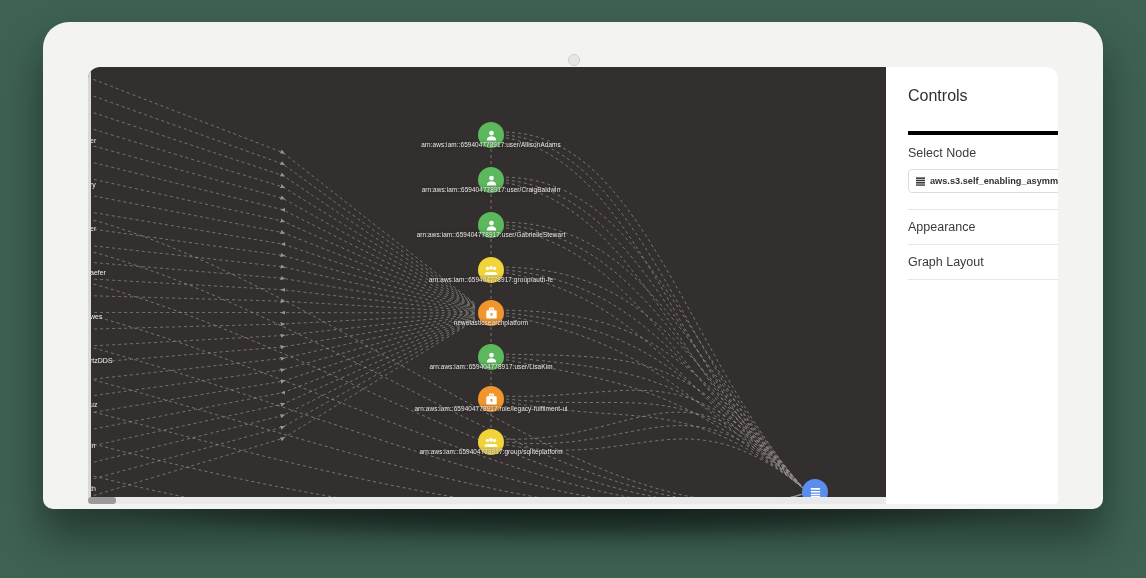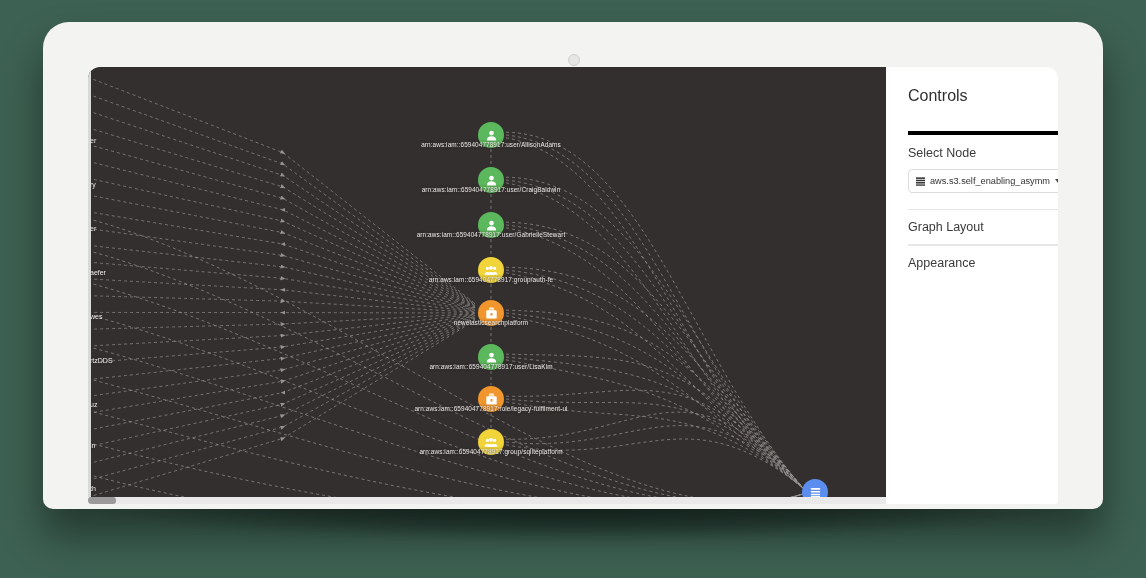--- a/index.html
+++ b/index.html
@@ -85,20 +85,21 @@
   .select-wrap{padding:0 0 16px 0;}
   .select-box{
     display:flex;align-items:center;gap:5px;
     border:1px solid #dcdcdc;border-radius:4px;
     height:24px;padding:0 7px;box-sizing:border-box;
     background:#fff;
   }
   .select-text{
     font-size:9.2px;color:#333;white-space:nowrap;overflow:hidden;
     flex:1 1 auto;
+    font-weight:bold;
   }
   .caret{
     width:0;height:0;border-left:3.2px solid transparent;
     border-right:3.2px solid transparent;border-top:4px solid #4a4a4a;
     flex:0 0 auto;
   }
   .db-icon{flex:0 0 auto;display:block;}
   .section-row{
     border-top:1px solid #e7e7e7;font-size:12.5px;color:#3a3a3a;
     padding:10px 0 10px 0;
@@ -322,19 +323,19 @@
                 <rect x="0" y="3.0" width="10" height="1.7" fill="#333"></rect>
                 <rect x="0" y="5.6" width="10" height="1.7" fill="#333"></rect>
                 <rect x="0" y="8.2" width="10" height="1.5" fill="#333"></rect>
               </svg>
               <span class="select-text">aws.s3.self_enabling_asymm</span>
               <span class="caret"></span>
             </div>
           </div>
         </div>
 
+        <div class="section-row">Appearance</div>
         <div class="section-row last">Graph Layout</div>
-        <div class="section-row">Appearance</div>
       </div>
 
     </div>
   </div>
 </div>
 
 </body></html>

